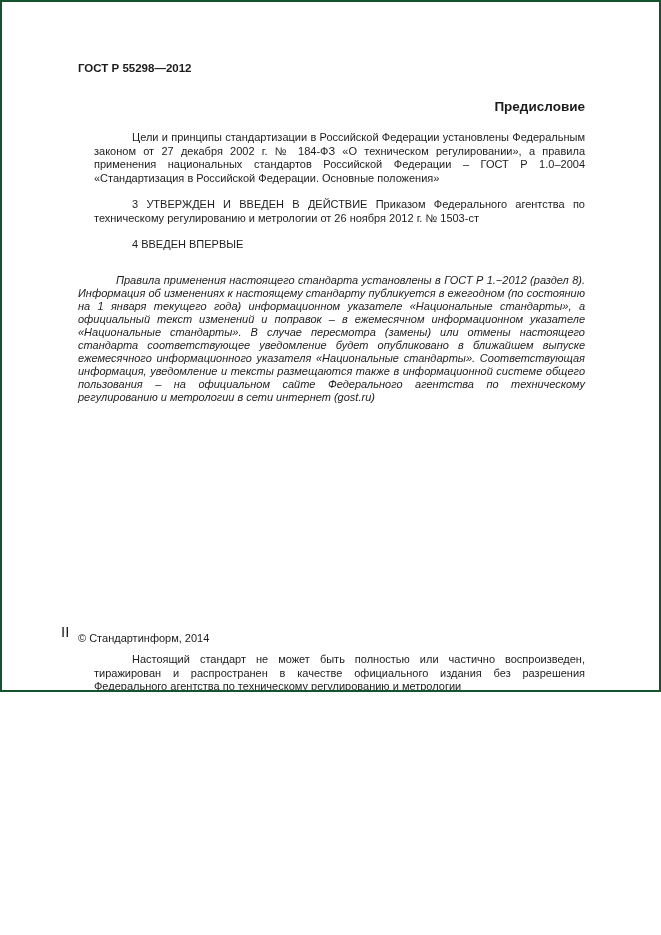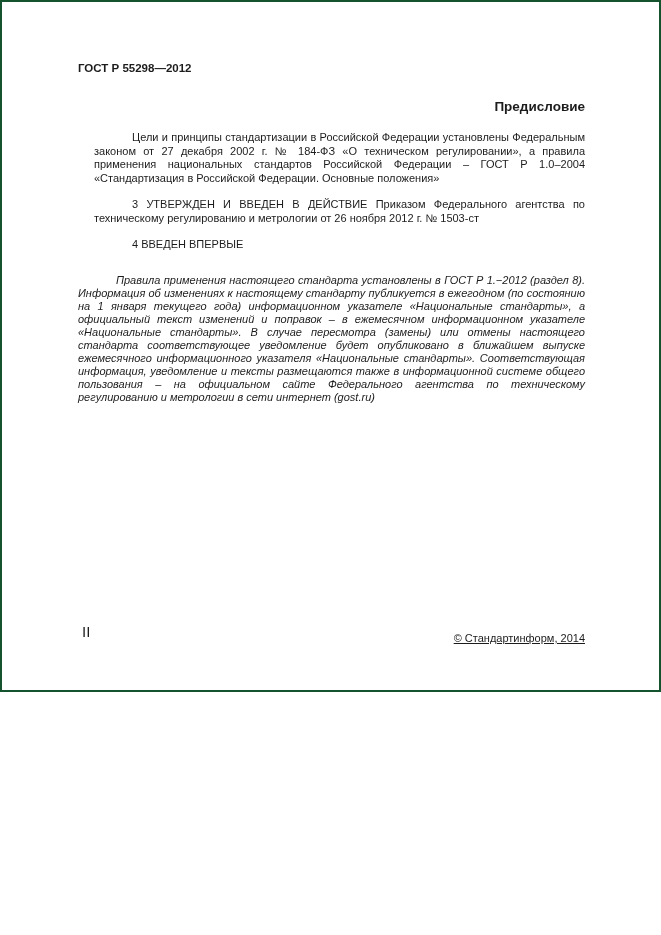--- a/index.html
+++ b/index.html
@@ -46,28 +46,26 @@
   }
   .rules-note {
     font-style: italic;
     font-size: 11px;
     line-height: 13px;
     text-align: justify;
     text-indent: 38px;
     margin: 22px 0 0 0;
   }
   .copyright {
-    text-align: right;
     margin-top: 228px;
     margin-bottom: 8px;
-    text-decoration: underline;
   }
   .page-number {
     position: absolute;
-    left: 80px;
+    left: 59px;
     bottom: 52px;
     font-size: 15px;
   }
 </style>
 </head>
 <body>
 
 <div class="page">
 
   <p class="doc-header">ГОСТ Р 55298—2012</p>
@@ -80,16 +78,17 @@
 
 
   <p class="para indent">3 УТВЕРЖДЕН И ВВЕДЕН В ДЕЙСТВИЕ Приказом Федерального агентства по техническому регулированию и метрологии от 26 ноября 2012 г. № 1503-ст</p>
 
   <p class="para indent">4 ВВЕДЕН ВПЕРВЫЕ</p>
 
   <p class="rules-note">Правила применения настоящего стандарта установлены в ГОСТ Р 1.−2012 (раздел 8). Информация об изменениях к настоящему стандарту публикуется в ежегодном (по состоянию на 1 января текущего года) информационном указателе «Национальные стандарты», а официальный текст изменений и поправок – в ежемесячном информационном указателе «Национальные стандарты». В случае пересмотра (замены) или отмены настоящего стандарта соответствующее уведомление будет опубликовано в ближайшем выпуске ежемесячного информационного указателя «Национальные стандарты». Соответствующая информация, уведомление и тексты размещаются также в информационной системе общего пользования – на официальном сайте Федерального агентства по техническому регулированию и метрологии в сети интернет (gost.ru)</p>
 
   <div class="copyright">© Стандартинформ, 2014</div>
 
+  <p class="para indent">Настоящий стандарт не может быть полностью или частично воспроизведен, тиражирован и распространен в качестве официального издания без разрешения Федерального агентства по техническому регулированию и метрологии</p>
 
   <div class="page-number">II</div>
 
 </div>
 
 </body></html>

